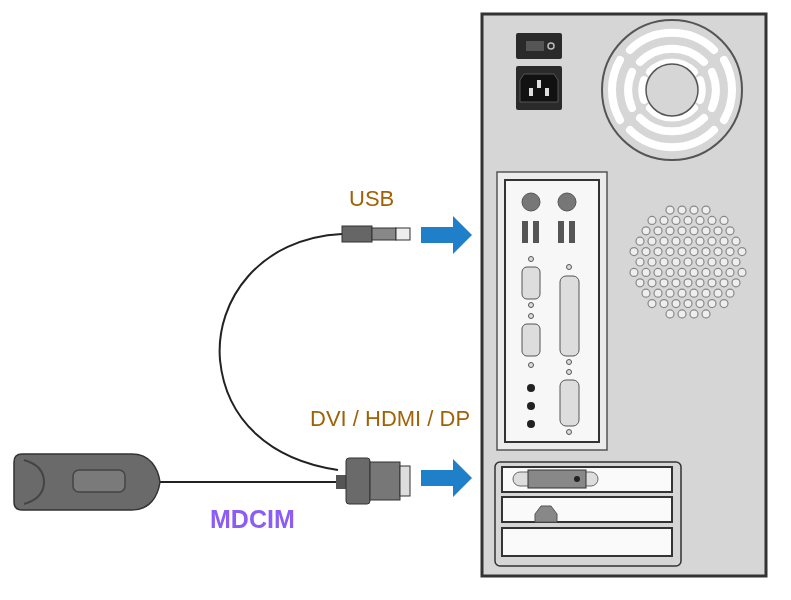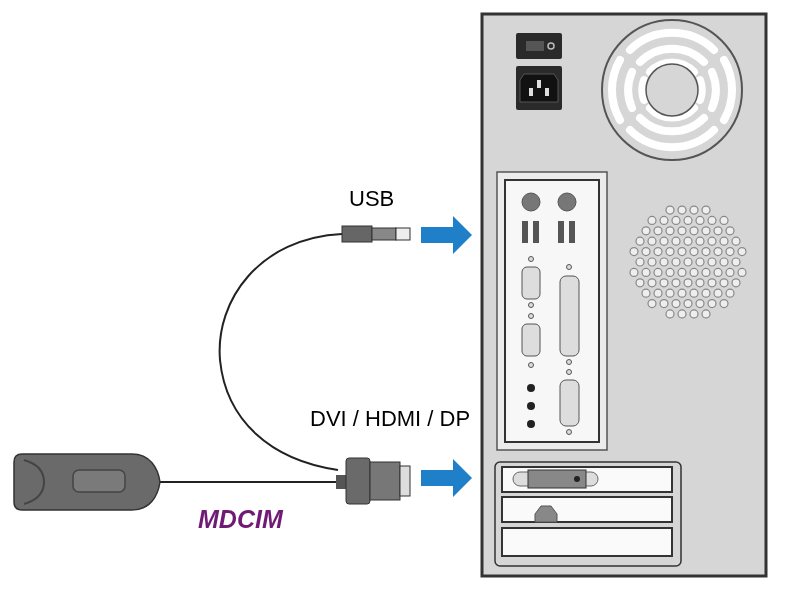--- a/index.html
+++ b/index.html
@@ -1,21 +1,21 @@
 <!DOCTYPE html>
 <html><head>
 <meta charset="utf-8">
 <style>
   html, body { margin: 0; padding: 0; background: #ffffff; }
   body { width: 791px; height: 600px; position: relative; overflow: hidden; font-family: "Liberation Sans", sans-serif; }
   svg { position: absolute; left: 0; top: 0; }
-  .lbl { position: absolute; color: #000000; font-family: "Liberation Sans", sans-serif; white-space: nowrap; }
+  .lbl { position: absolute; color: #a16207; font-family: "Liberation Sans", sans-serif; white-space: nowrap; }
   .lbl-usb { left: 349px; top: 186px; font-size: 22px; }
   .lbl-video { left: 272px; top: 406px; font-size: 22px; margin-left: 38px; }
-  .lbl-mdcim { left: 198px; top: 505px; font-size: 25px; font-weight: bold; color: #701a75; font-style: italic; }
+  .lbl-mdcim { left: 210px; top: 505px; font-size: 25px; font-weight: bold; color: #8b5cf6; }
 </style>
 </head>
 <body>
 
 <svg width="791" height="600" viewBox="0 0 791 600">
 
   <g>
     <rect x="482" y="14" width="284" height="562" fill="#d6d6d6" stroke="#333" stroke-width="3"></rect>
 
     <g>

